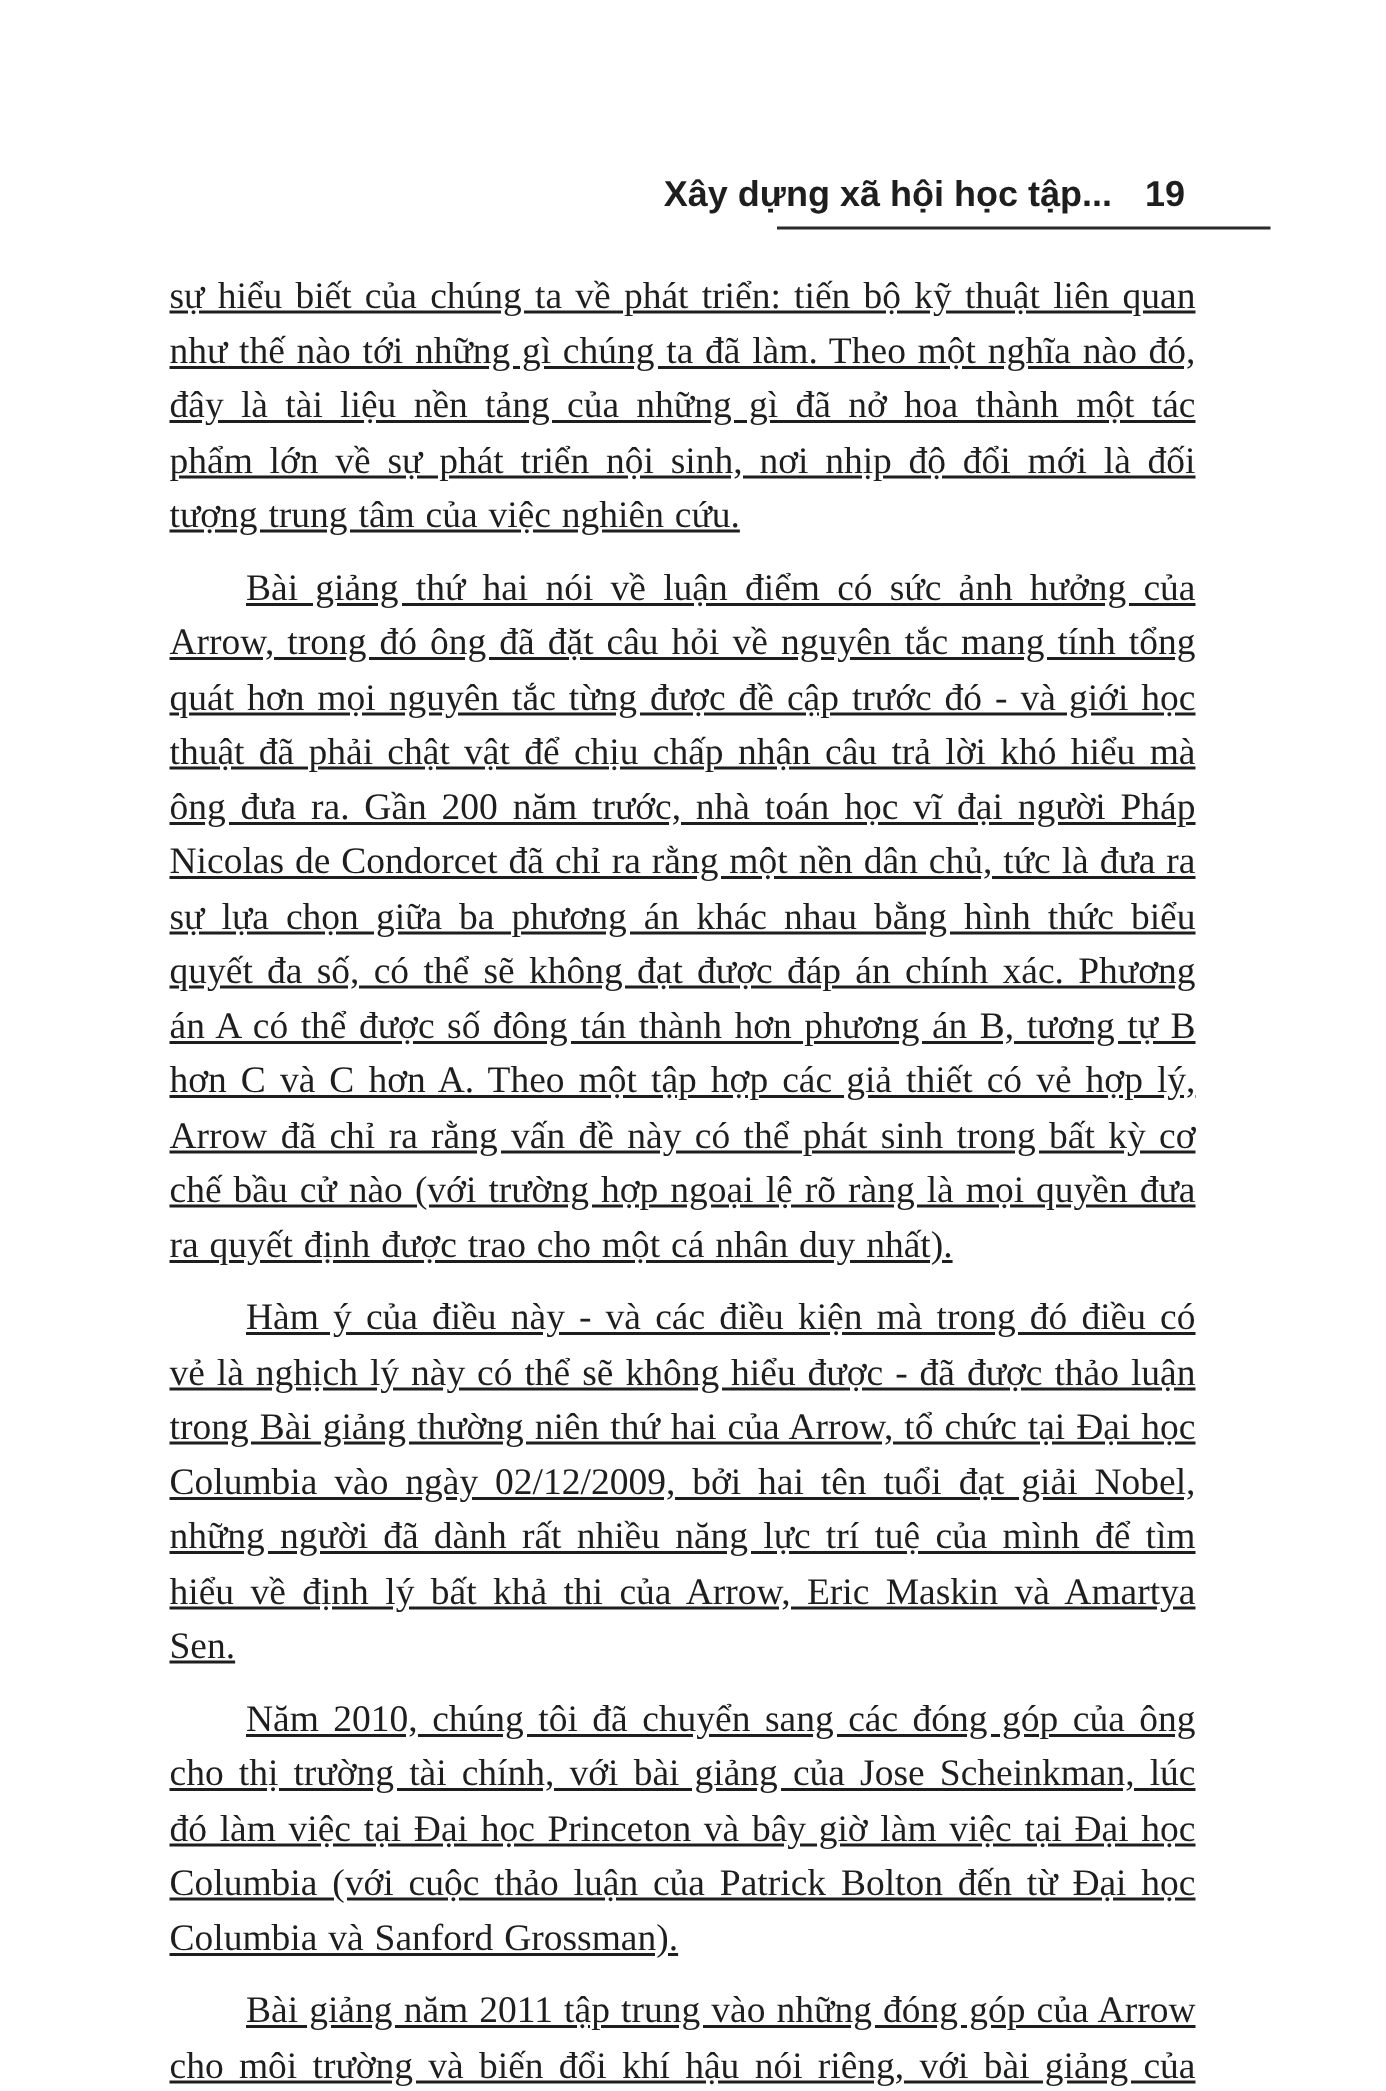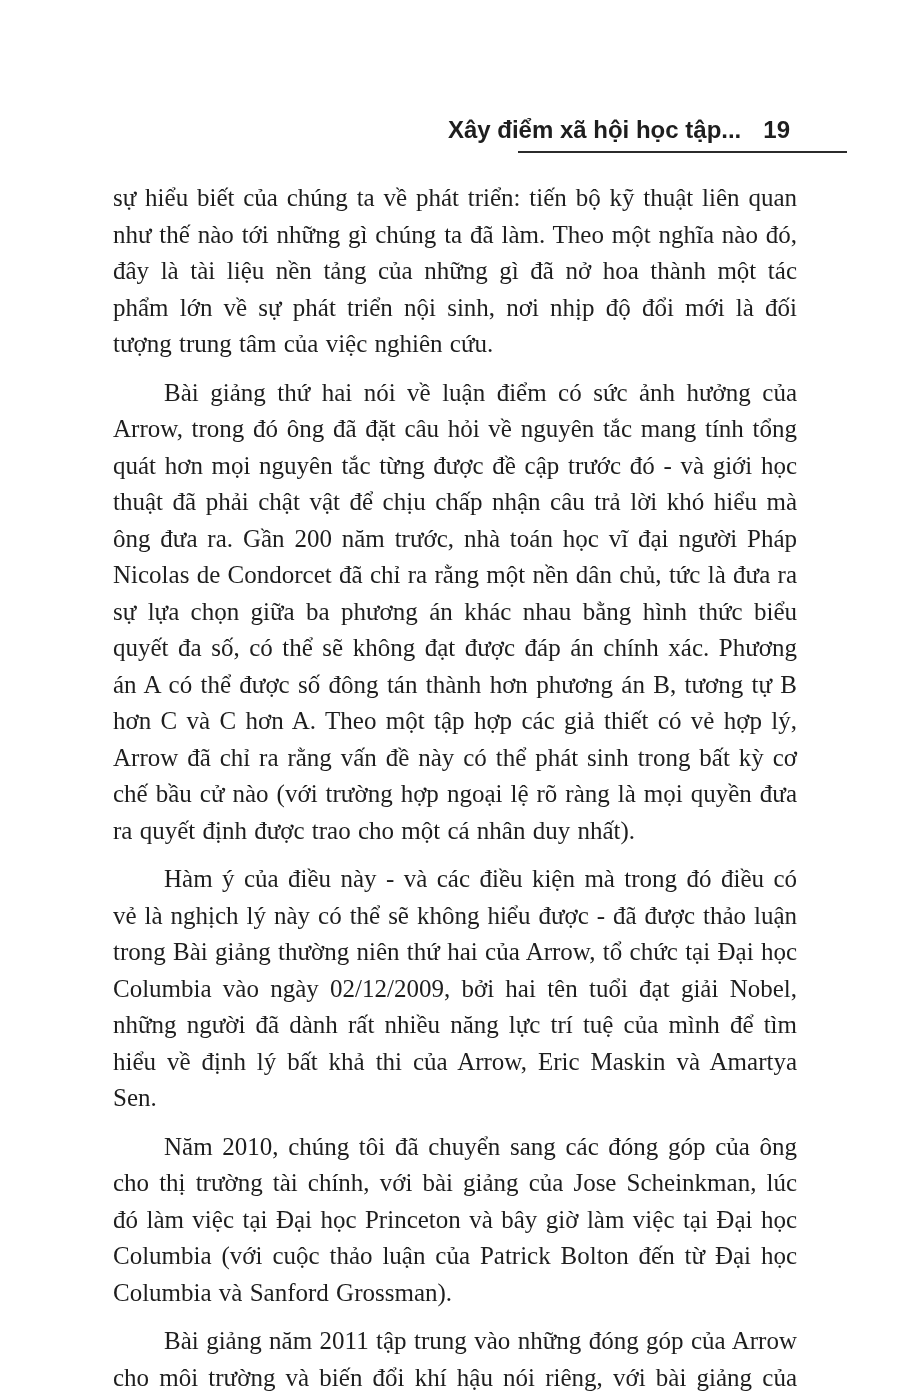--- a/index.html
+++ b/index.html
@@ -46,35 +46,36 @@
     left: 113px;
     width: 684px;
   }
   .page-body p {
     margin: 0 0 12px 0;
     font-size: 25px;
     line-height: 36.5px;
     text-align: justify;
     text-indent: 51px;
     word-spacing: 1px;
+    text-decoration: underline;
   }
   .page-body p.no-indent {
     text-indent: 0;
   }
   .page-body p.stretch-last {
     text-align-last: justify;
   }
 </style>
 </head>
 <body>
 
 <div class="page">
 
   <header class="page-header">
-    <span class="running-title">Xây điểm xã hội học tập...</span>
+    <span class="running-title">Xây dựng xã hội học tập...</span>
     <span class="page-number">19</span>
   </header>
 
   <div class="header-rule"></div>
 
   <main class="page-body">
     <p class="no-indent">sự hiểu biết của chúng ta về phát triển: tiến bộ kỹ thuật liên quan như thế nào tới những gì chúng ta đã làm. Theo một nghĩa nào đó, đây là tài liệu nền tảng của những gì đã nở hoa thành một tác phẩm lớn về sự phát triển nội sinh, nơi nhịp độ đổi mới là đối tượng trung tâm của việc nghiên cứu.</p>
     <p>Bài giảng thứ hai nói về luận điểm có sức ảnh hưởng của Arrow, trong đó ông đã đặt câu hỏi về nguyên tắc mang tính tổng quát hơn mọi nguyên tắc từng được đề cập trước đó - và giới học thuật đã phải chật vật để chịu chấp nhận câu trả lời khó hiểu mà ông đưa ra. Gần 200 năm trước, nhà toán học vĩ đại người Pháp Nicolas de Condorcet đã chỉ ra rằng một nền dân chủ, tức là đưa ra sự lựa chọn giữa ba phương án khác nhau bằng hình thức biểu quyết đa số, có thể sẽ không đạt được đáp án chính xác. Phương án A có thể được số đông tán thành hơn phương án B, tương tự B hơn C và C hơn A. Theo một tập hợp các giả thiết có vẻ hợp lý, Arrow đã chỉ ra rằng vấn đề này có thể phát sinh trong bất kỳ cơ chế bầu cử nào (với trường hợp ngoại lệ rõ ràng là mọi quyền đưa ra quyết định được trao cho một cá nhân duy nhất).</p>
     <p>Hàm ý của điều này - và các điều kiện mà trong đó điều có vẻ là nghịch lý này có thể sẽ không hiểu được - đã được thảo luận trong Bài giảng thường niên thứ hai của Arrow, tổ chức tại Đại học Columbia vào ngày 02/12/2009, bởi hai tên tuổi đạt giải Nobel, những người đã dành rất nhiều năng lực trí tuệ của mình để tìm hiểu về định lý bất khả thi của Arrow, Eric Maskin và Amartya Sen.</p>
     <p>Năm 2010, chúng tôi đã chuyển sang các đóng góp của ông cho thị trường tài chính, với bài giảng của Jose Scheinkman, lúc đó làm việc tại Đại học Princeton và bây giờ làm việc tại Đại học Columbia (với cuộc thảo luận của Patrick Bolton đến từ Đại học Columbia và Sanford Grossman).</p>

